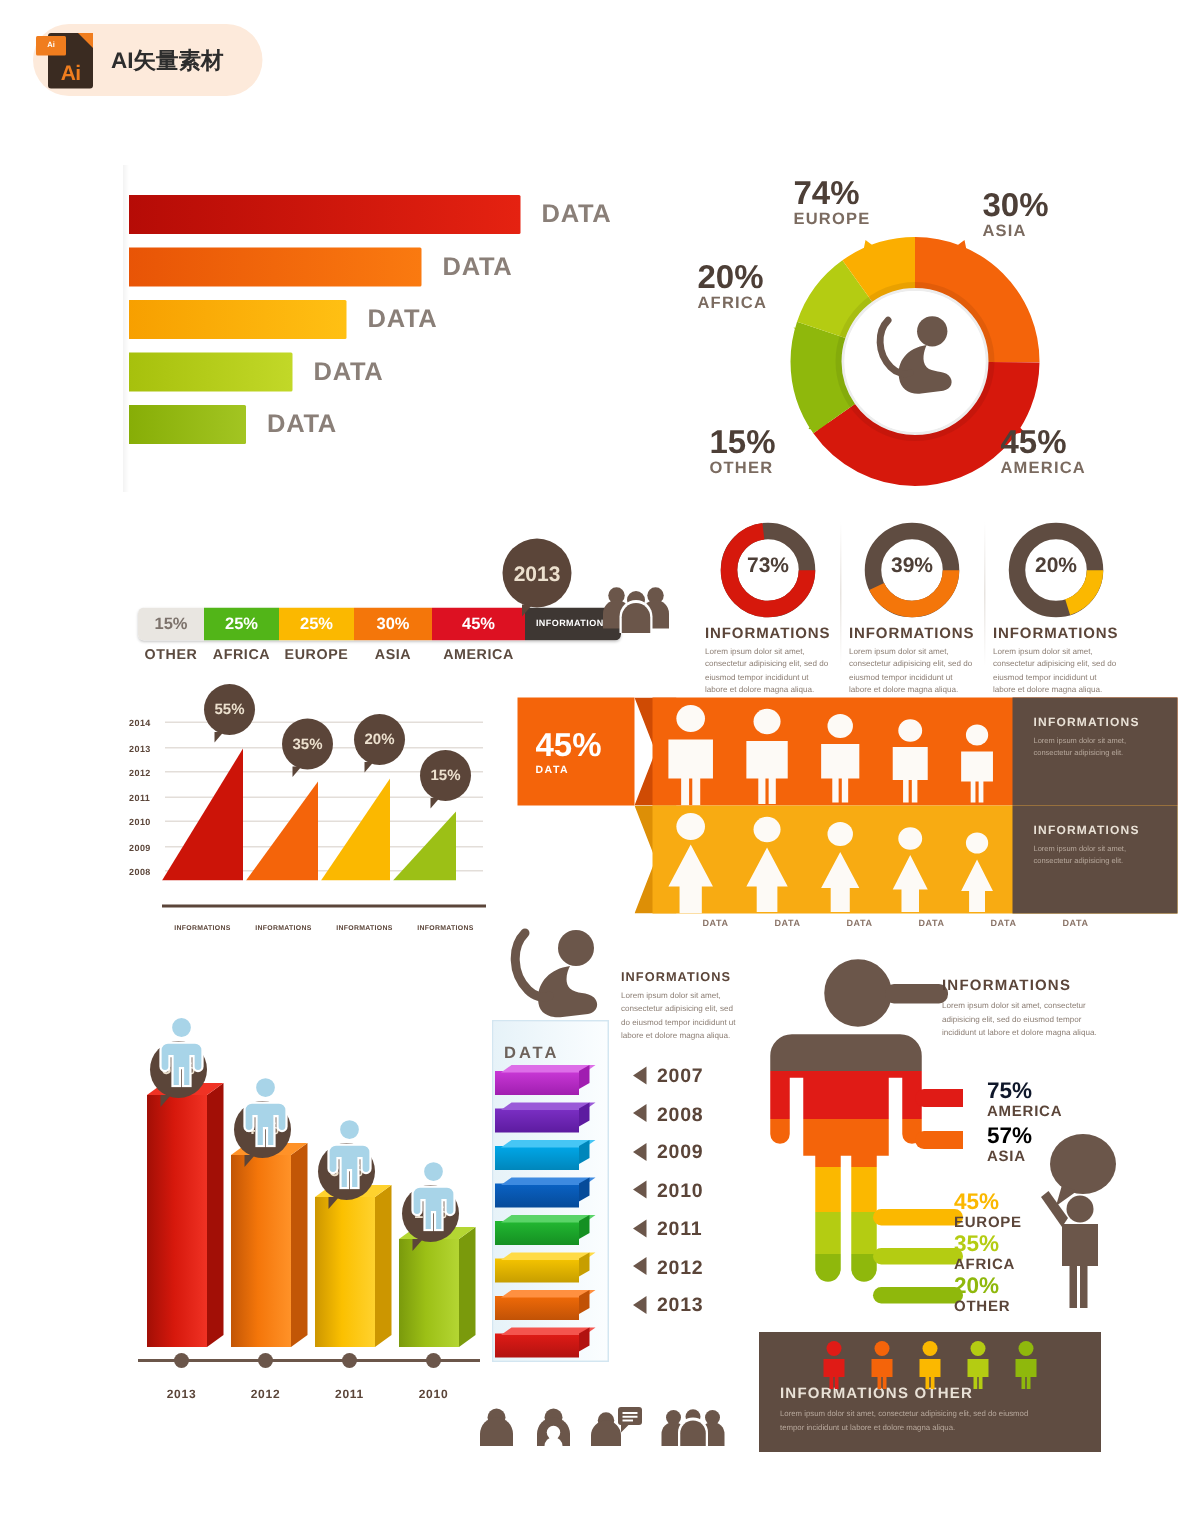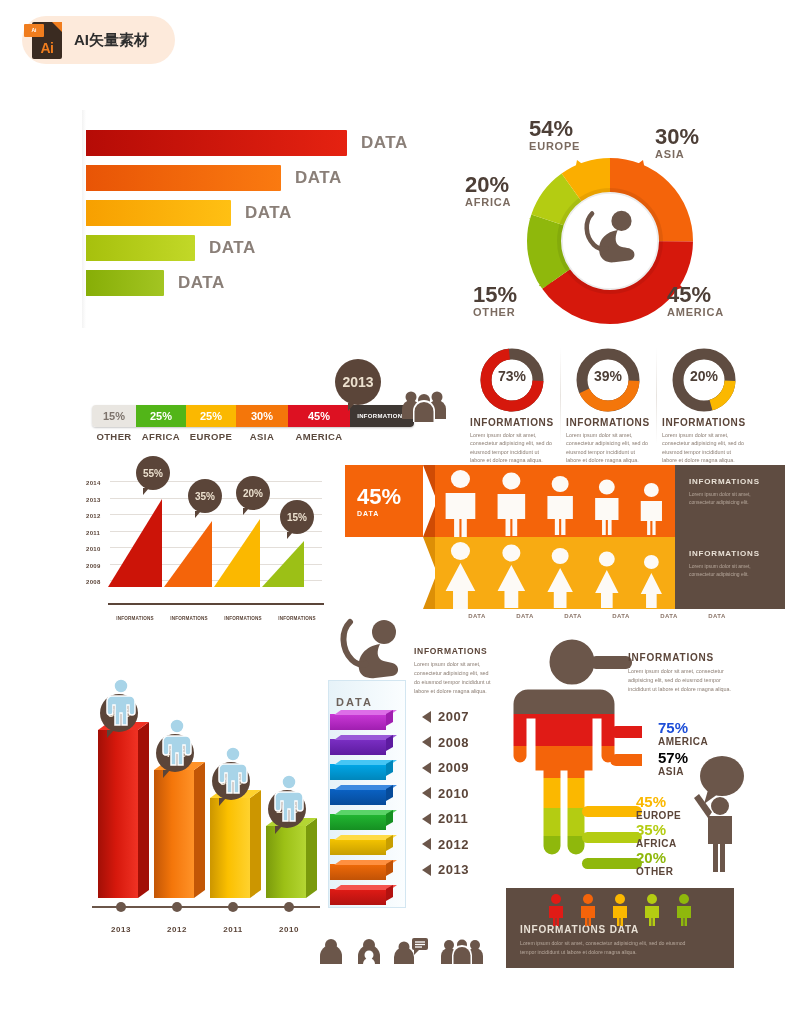--- a/index.html
+++ b/index.html
@@ -282,21 +282,21 @@
       <circle cx="95" cy="95" r="50" fill="none" stroke="rgba(0,0,0,.07)" stroke-width="6"></circle>
       <circle cx="95" cy="95" r="47" fill="#ffffff"></circle>
 
       <g transform="translate(66,62) scale(0.92)" fill="#6b564a">
         <circle cx="44" cy="14" r="11"></circle>
         <path d="M40 24 C26 26 18 36 20 48 C21 56 28 60 36 59 L52 57 C58 56 60 50 56 46 C52 42 44 44 40 40 C36 36 38 28 40 24 Z"></path>
         <path d="M12 6 C4 14 4 30 14 40 C18 44 24 46 28 44" fill="none" stroke="#6b564a" stroke-width="5" stroke-linecap="round"></path>
       </g>
     </svg>
     <div class="dlbl" style="left:74px; top:0px;">
-      <div class="pct">54%</div>
+      <div class="pct">74%</div>
       <div class="nm">EUROPE</div>
     </div>
     <div class="dlbl right" style="left:200px; top:8px;">
       <div class="pct">30%</div>
       <div class="nm">ASIA</div>
     </div>
     <div class="dlbl" style="left:10px; top:56px;">
       <div class="pct">20%</div>
       <div class="nm">AFRICA</div>
     </div>
@@ -714,21 +714,21 @@
       <path d="M24 62 h24 v28 h-7 v28 h-5 v-28 h-2 v28 h-5 v-28 h-5 Z" fill="#6b564a"></path>
       <path d="M24 64 L10 44 l5 -4 L28 58 Z" fill="#6b564a"></path>
     </svg>
 
     <div class="human-info">
       <h4>INFORMATIONS</h4>
       <p>Lorem ipsum dolor sit amet, consectetur adipisicing elit, sed do eiusmod tempor incididunt ut labore et dolore magna aliqua.</p>
     </div>
 
     <div class="h-stat" style="left:160px; top:84px;">
-      <div class="pct" style="color:#1d4ed8;">75%</div>
+      <div class="pct" style="color:#0f172a;">75%</div>
       <div class="nm">AMERICA</div>
     </div>
     <div class="h-stat" style="left:160px; top:114px;">
       <div class="pct" style="color:#000000;">57%</div>
       <div class="nm">ASIA</div>
     </div>
     <div class="h-stat" style="left:138px; top:158px;">
       <div class="pct" style="color:#fbb800;">45%</div>
       <div class="nm">EUROPE</div>
     </div>
@@ -757,21 +757,21 @@
             </svg></div>
           <div><svg width="20" height="32" viewBox="0 0 20 32" fill="#b4cc12">
               <circle cx="10" cy="5" r="5"></circle>
               <path d="M3 12 h14 v12 h-4 v8 h-2.5 v-8 h-1 v8 h-2.5 v-8 h-4 Z"></path>
             </svg></div>
           <div><svg width="20" height="32" viewBox="0 0 20 32" fill="#8fb80c">
               <circle cx="10" cy="5" r="5"></circle>
               <path d="M3 12 h14 v12 h-4 v8 h-2.5 v-8 h-1 v8 h-2.5 v-8 h-4 Z"></path>
             </svg></div>
         </div>
-      <h4>INFORMATIONS DATA</h4>
+      <h4>INFORMATIONS OTHER</h4>
       <p>Lorem ipsum dolor sit amet, consectetur adipisicing elit, sed do eiusmod tempor incididunt ut labore et dolore magna aliqua.</p>
     </div>
   </div>
 
   <div class="icon-row">
     <svg width="26" height="26" viewBox="0 0 26 26" fill="#6b564a">
       <circle cx="13" cy="7" r="6"></circle>
         <path d="M2 26 V18 a11 11 0 0 1 22 0 v8 Z"></path>
     </svg>
     <svg width="26" height="26" viewBox="0 0 26 26" fill="#6b564a">

